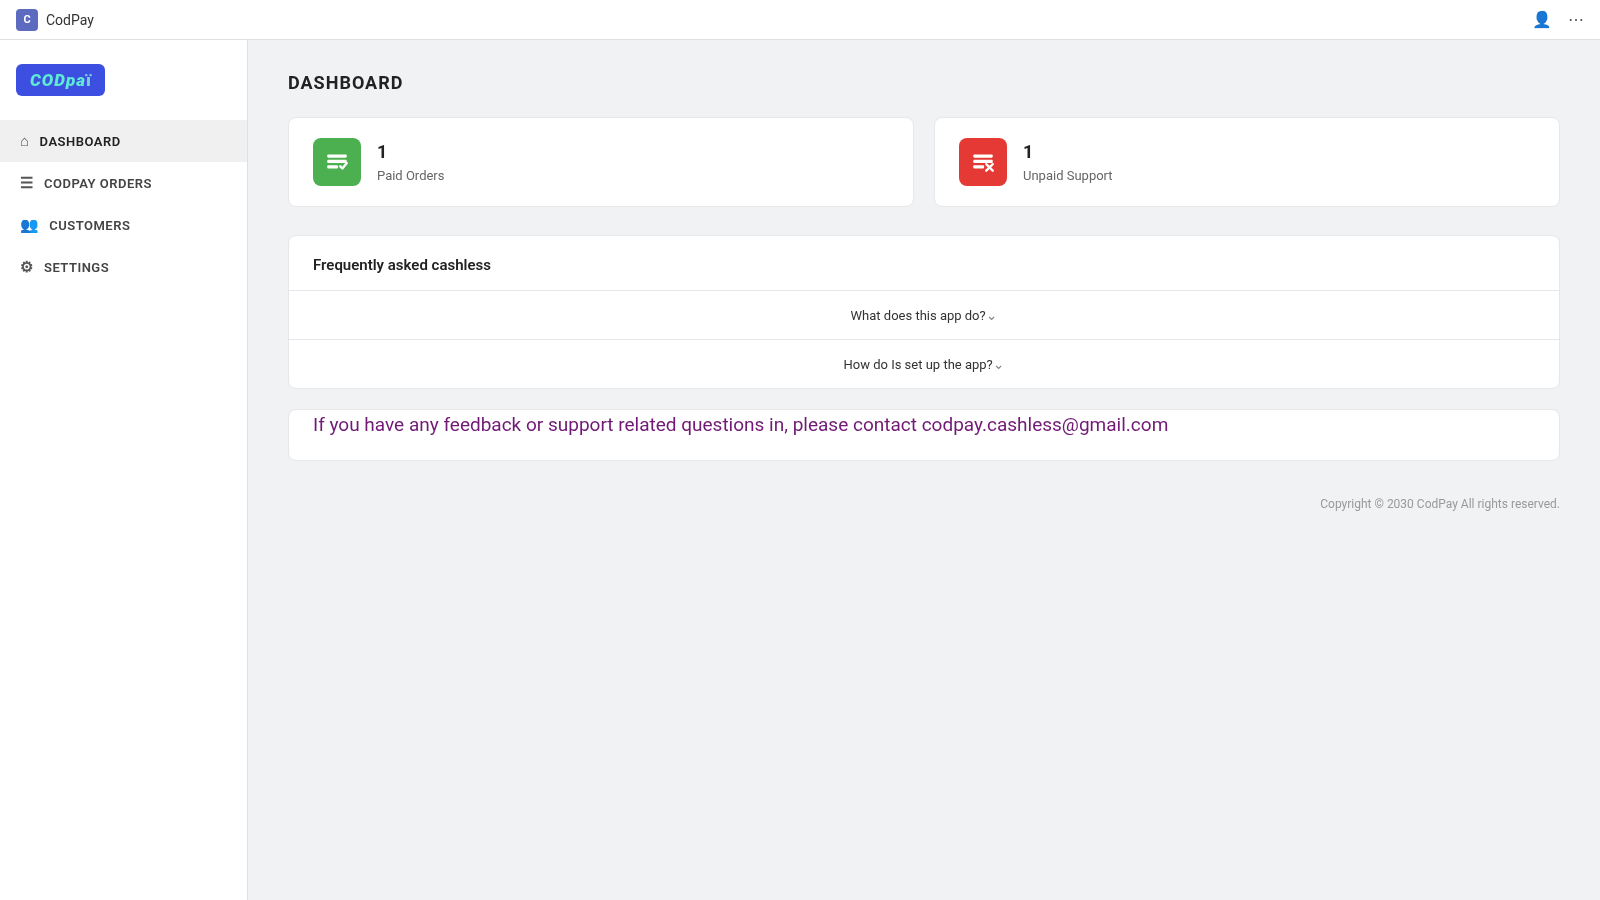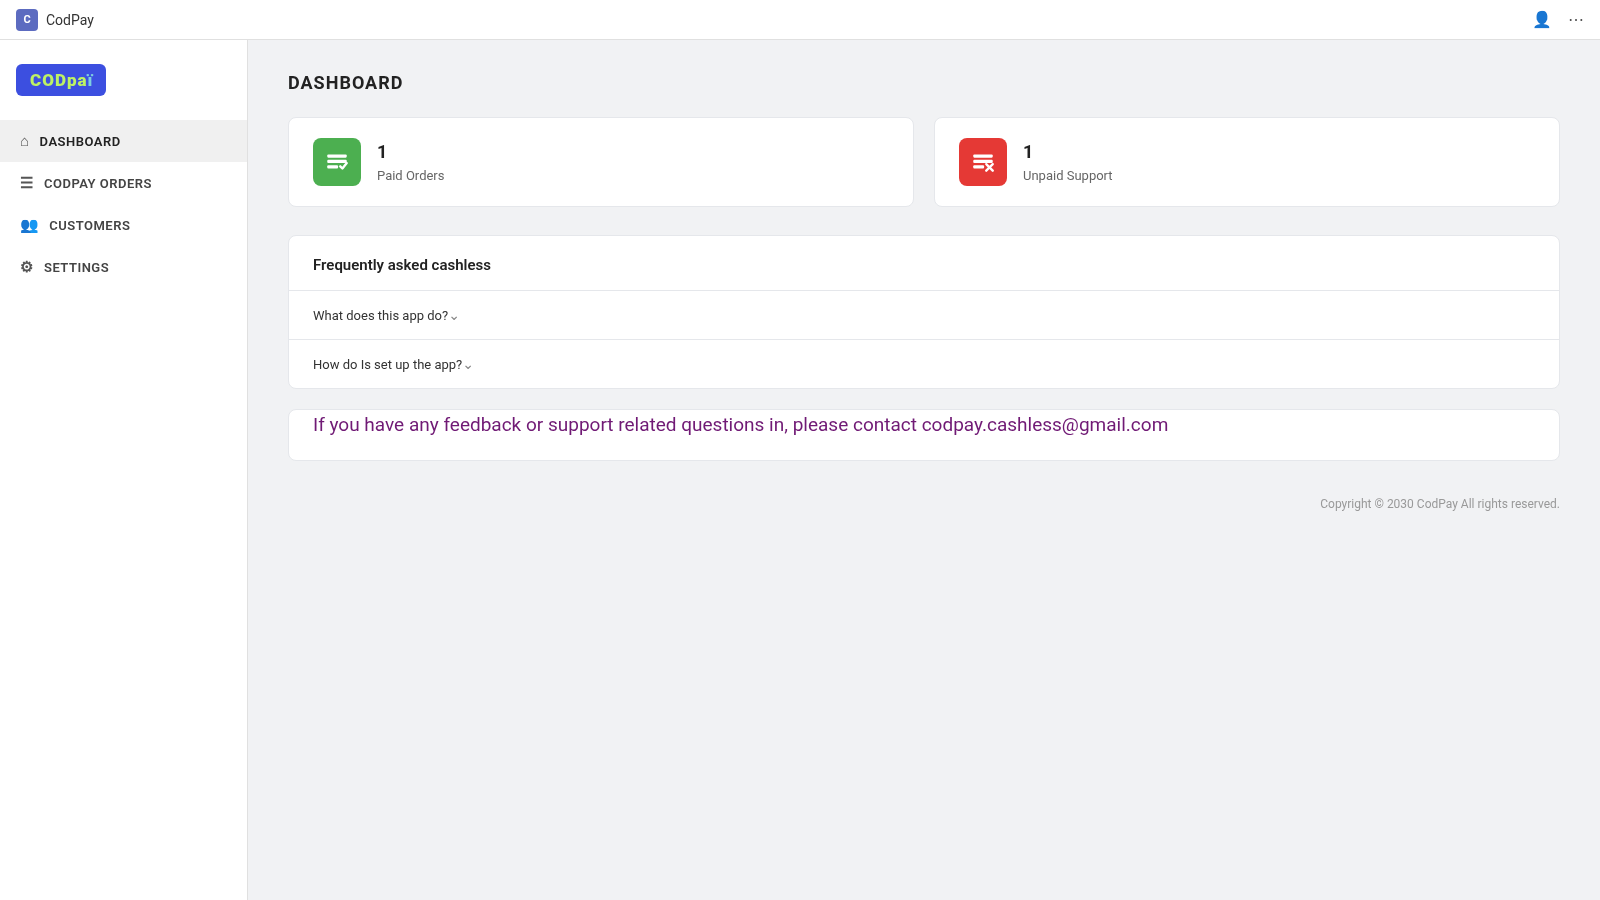--- a/index.html
+++ b/index.html
@@ -184,21 +184,21 @@
       padding: 20px 24px 16px;
       font-size: 15px;
       font-weight: 600;
       color: #222;
     }
     .faq-item {
       border-top: 1px solid #e5e7eb;
       padding: 16px 24px;
       display: flex;
       align-items: center;
-      justify-content: flex-start;
+      justify-content: center;
       cursor: pointer;
     }
     .faq-question {
       font-size: 13px;
       color: #333;
     }
     .faq-chevron {
       color: #888;
       font-size: 14px;
     }
@@ -236,21 +236,21 @@
     <span class="topbar-icon">👤</span>
     <span class="topbar-icon">⋯</span>
   </div>
 </div>
 
 <div class="layout">
 
   <nav class="sidebar">
     <div class="sidebar-logo">
       <div class="sidebar-logo-badge">
-        <span style="color:#bef264; font-size:17px; font-weight:900; letter-spacing:1px;">CODpa</span>
+        <span style="color:#5eead4; font-size:17px; font-weight:900; letter-spacing:1px;font-style:italic;">CODpa</span>
           <span style="color:#7ecfe0; font-size:17px; font-weight:900;">ï</span>
       </div>
     </div>
     <div class="sidebar-nav">
 
       <div class="sidebar-item active">
         <span class="sidebar-item-icon">⌂</span>
         <span>DASHBOARD</span>
       </div>
 

